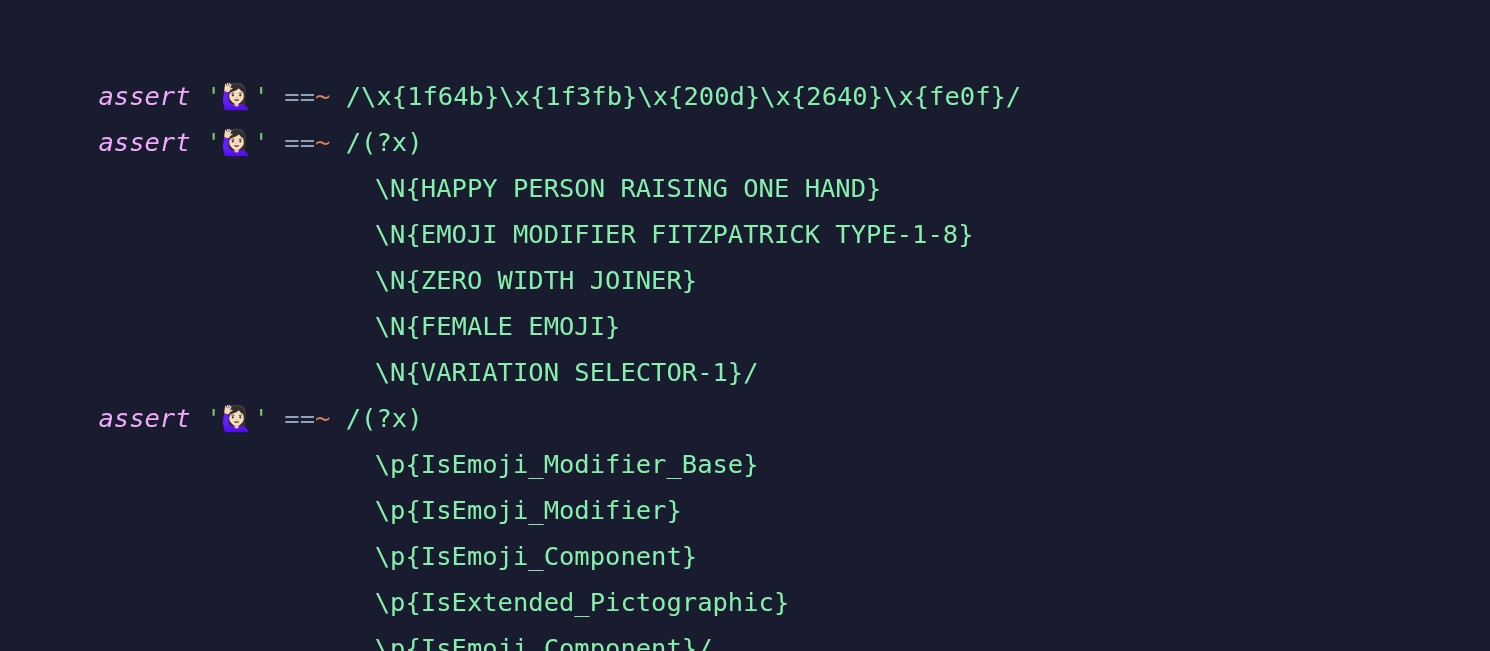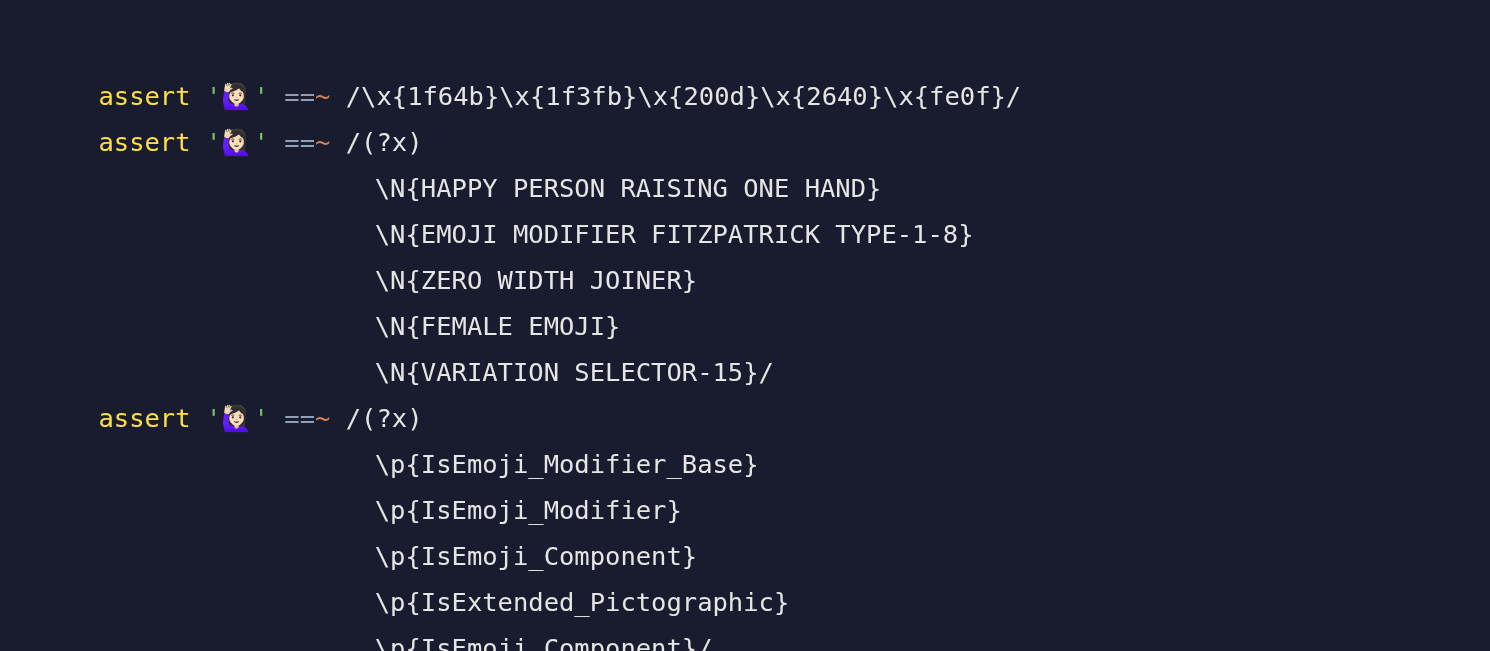--- a/index.html
+++ b/index.html
@@ -28,25 +28,25 @@
     white-space: pre;
     font-size: 25.5px;
     letter-spacing: 0px;
     padding-left: 37px;
     box-sizing: border-box;
     font-family: "DejaVu Sans Mono", "Liberation Mono", monospace;
   }
   .code-line:first-child { margin-top: 27px; }
 
   .tok { white-space: pre; }
-  .tok-keyword   { color: #fde047; }
+  .tok-keyword   { color: #f0abfc; font-style: italic; }
   .tok-quote     { color: #7cc06a; }
   .tok-operator  { color: #8fa0b8; }
   .tok-operator-tilde { color: #d4835a; }
-  .tok-regex     { color: #e5e5e5; }
+  .tok-regex     { color: #86efac; }
   .tok-space     { color: transparent; }
 
   .emoji {
     font-family: "DejaVu Sans", sans-serif;
     font-size: 25px;
     display: inline-block;
     width: 32.3px;
     text-align: center;
     vertical-align: baseline;
     line-height: 46px;
@@ -76,21 +76,21 @@
 
   <div class="code-line">
     <span class="indent">                  </span><span class="tok tok-regex">\N{ZERO WIDTH JOINER}</span>
   </div>
 
   <div class="code-line">
     <span class="indent">                  </span><span class="tok tok-regex">\N{FEMALE EMOJI}</span>
   </div>
 
   <div class="code-line">
-    <span class="indent">                  </span><span class="tok tok-regex">\N{VARIATION SELECTOR-15}/</span>
+    <span class="indent">                  </span><span class="tok tok-regex">\N{VARIATION SELECTOR-1}/</span>
   </div>
 
   <div class="code-line">
     <span class="tok tok-keyword">assert</span><span class="tok tok-space"> </span><span class="tok tok-quote">'</span><span class="emoji">🙋🏻‍♀️</span><span class="tok tok-quote">'</span><span class="tok tok-space"> </span><span class="tok tok-operator">==</span><span class="tok tok-operator-tilde">~</span><span class="tok tok-space"> </span><span class="tok tok-regex">/(?x)</span>
   </div>
 
   <div class="code-line">
     <span class="indent">                  </span><span class="tok tok-regex">\p{IsEmoji_Modifier_Base}</span>
   </div>
 

